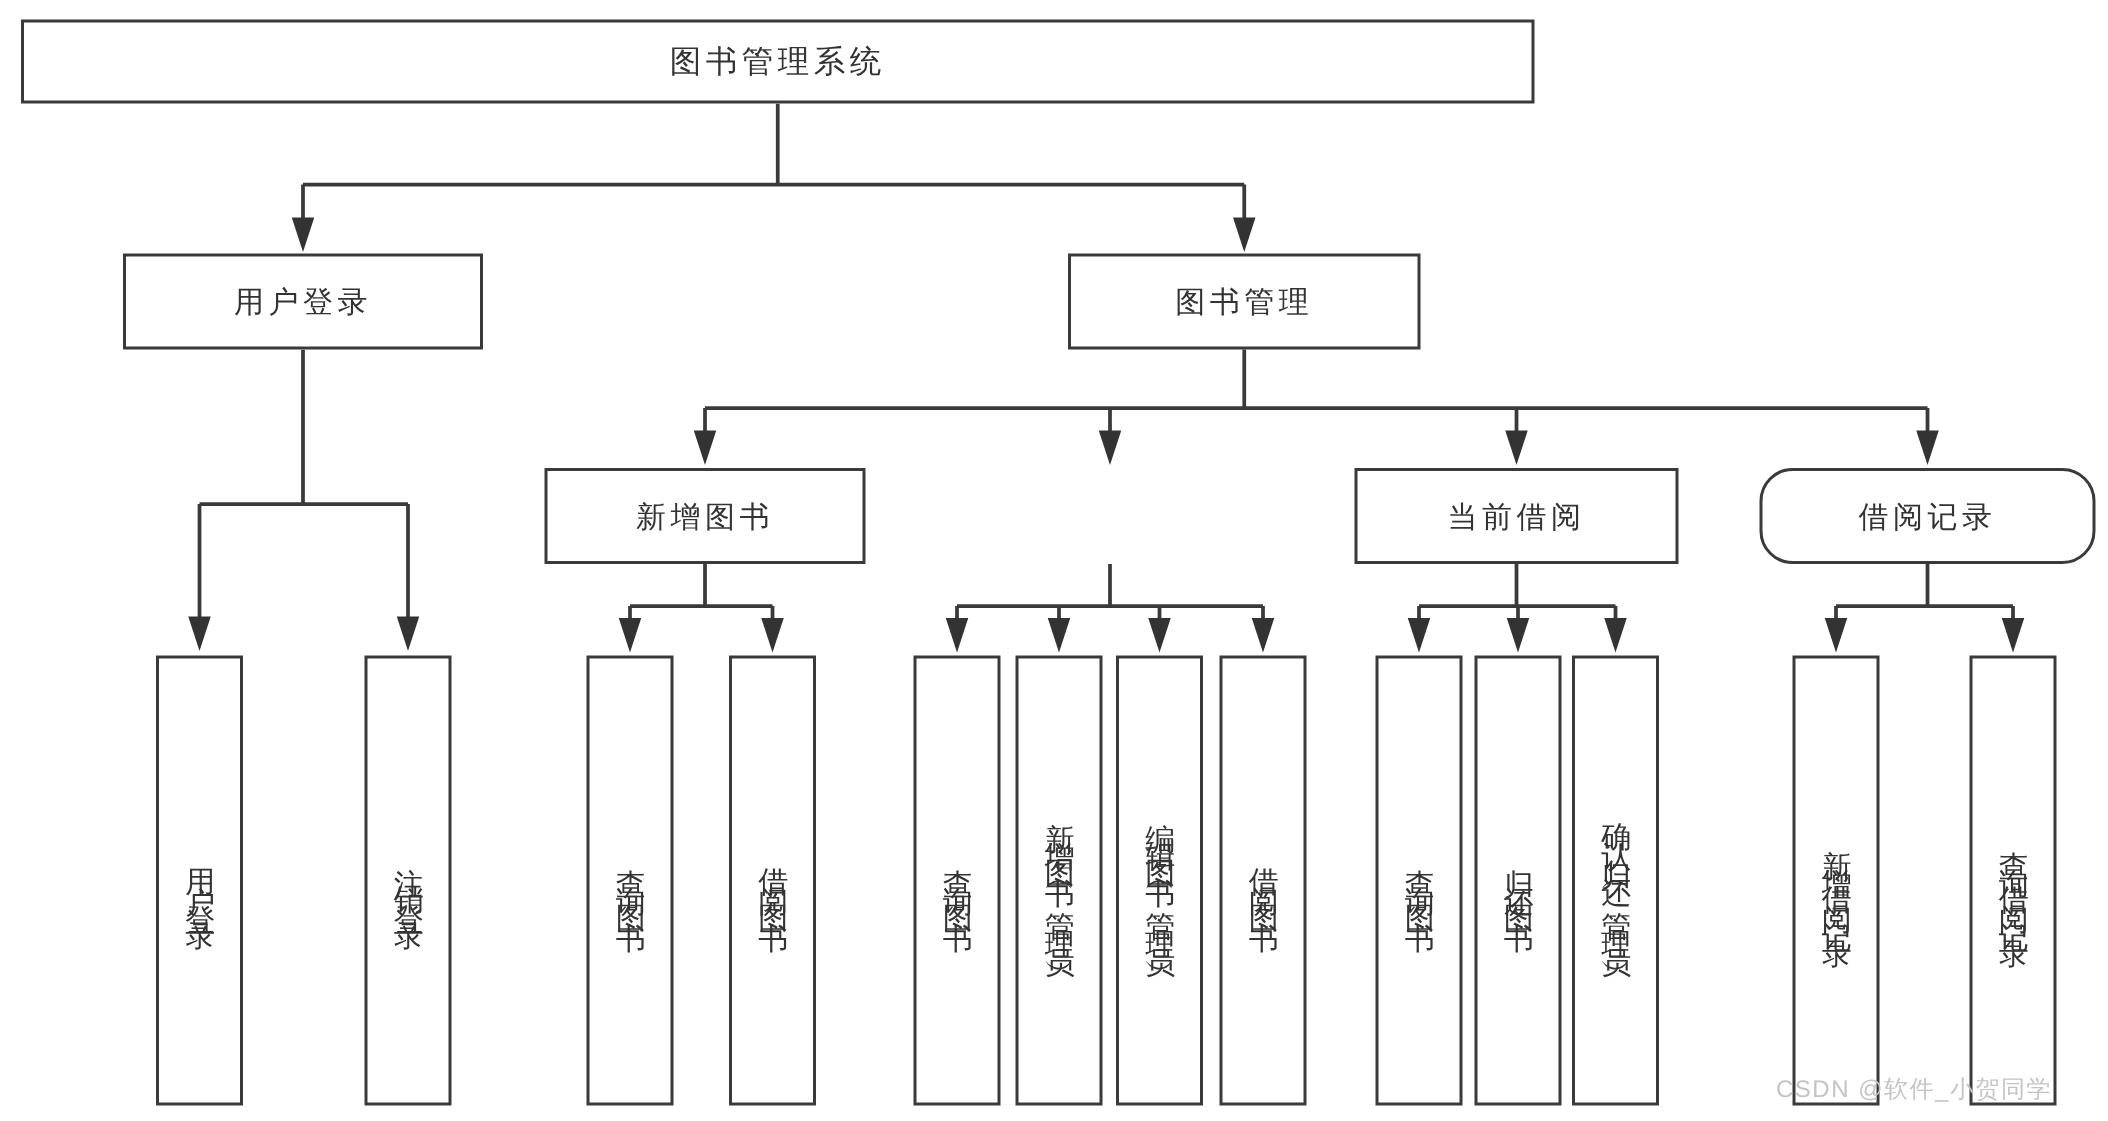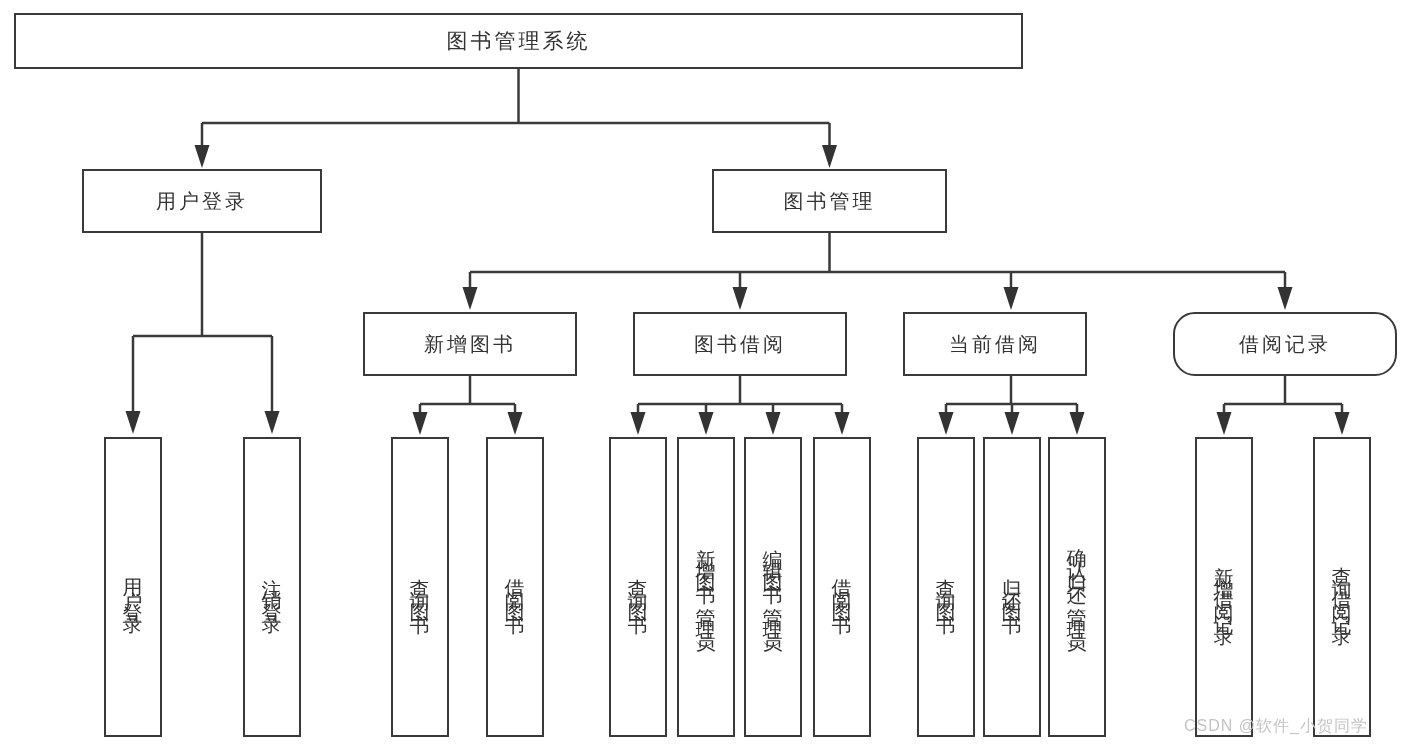--- a/index.html
+++ b/index.html
@@ -149,24 +149,21 @@
   <div class="hbox" style="left:82px; top:169px; width:240px; height:64px;">
     <span>用户登录</span>
   </div>
   <div class="hbox" style="left:712px; top:169px; width:235px; height:64px;">
     <span>图书管理</span>
   </div>
 
   <div class="hbox" style="left:363px; top:312px; width:214px; height:64px;">
     <span>新增图书</span>
   </div>
-  <div class="hbox" style="left:633px; top:312px; width:214px; height:64px;">
-    <span>图书借阅</span>
-  </div>
-  <div class="hbox" style="left:903px; top:312px; width:184px; height:64px;">
+  <div class="hbox" style="left:903px; top:312px; width:216px; height:64px;">
     <span>当前借阅</span>
   </div>
   <div class="hbox" style="left:1173px; top:312px; width:224px; height:64px;border-radius:22px;">
     <span>借阅记录</span>
   </div>
 
   <div class="vbox" style="left:104px;">
     <span class="vtext">用户登录</span>
   </div>
   <div class="vbox" style="left:243px;">

